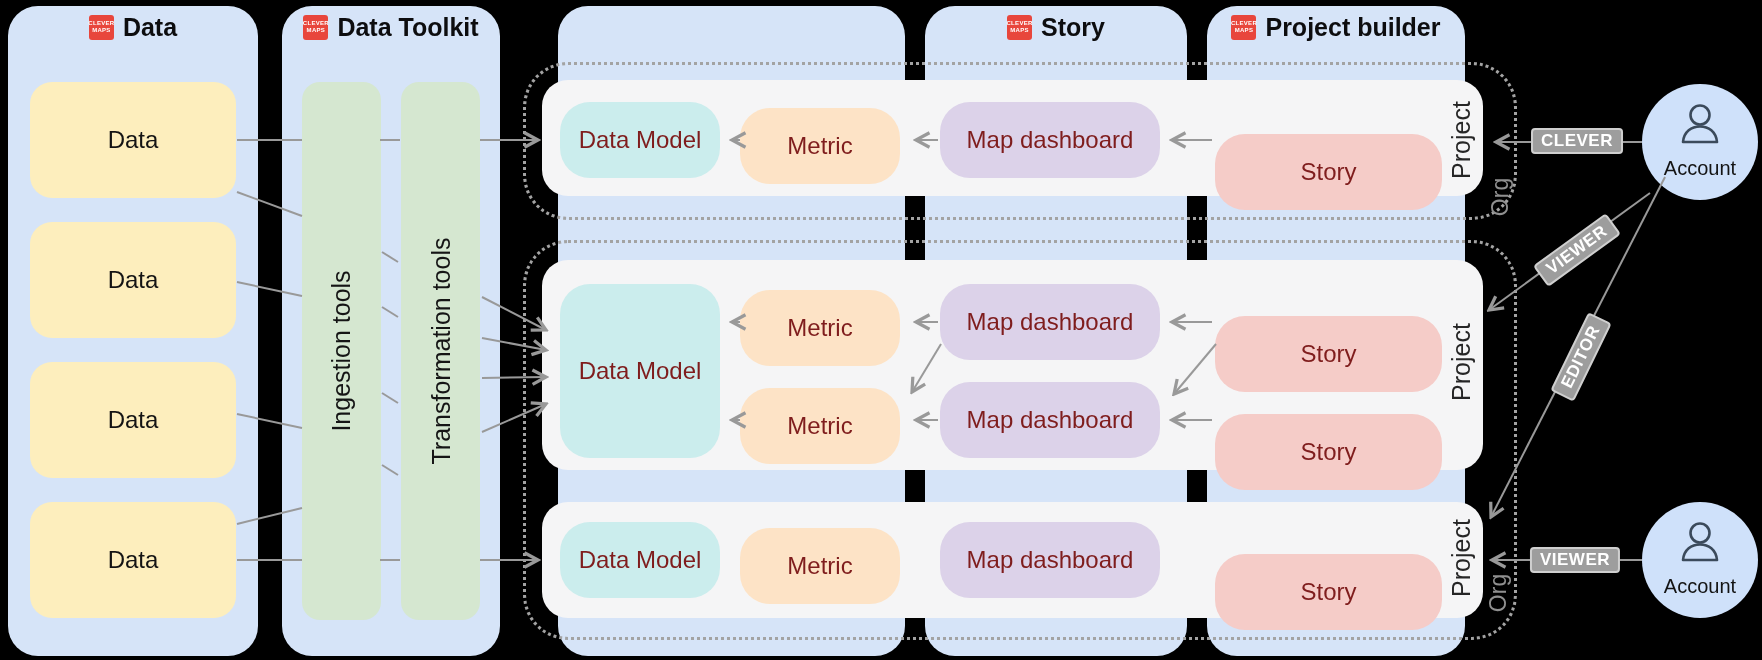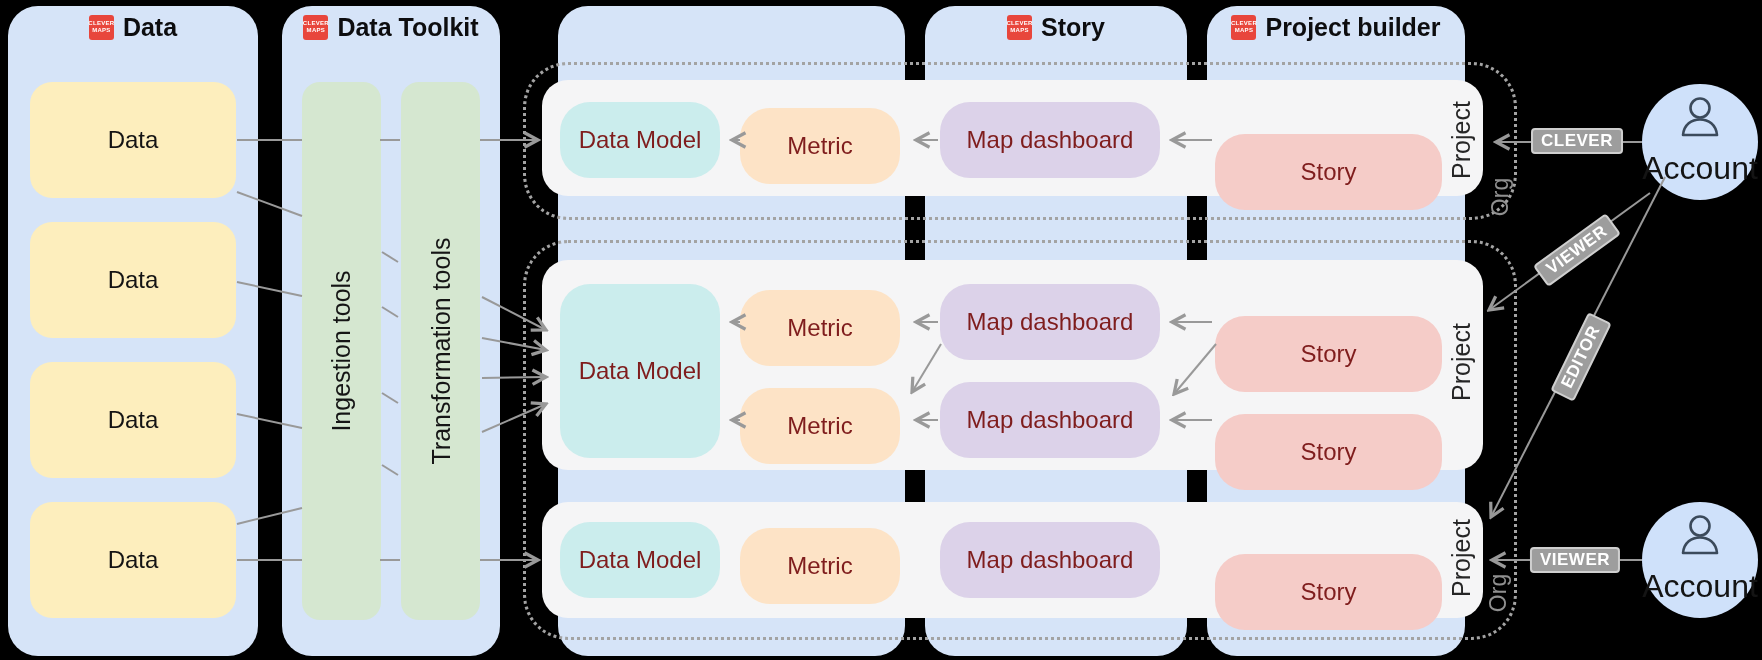--- a/index.html
+++ b/index.html
@@ -42,21 +42,21 @@
 
   .badge{position:absolute;background:var(--c-badge,#9d9d9d);color:#fff;font-weight:bold;
          font-size:17px;letter-spacing:.5px;padding:1px 8px;border-radius:4px;
          border:2px solid #cfcfcf;transform:translate(-50%,-50%);}
   .rot-v{transform:translate(-50%,-50%) rotate(-36deg);}
   .rot-e{transform:translate(-50%,-50%) rotate(-64deg);}
 
   .account{position:absolute;width:116px;height:116px;border-radius:50%;
            background:var(--c-account,#cfe1fa);display:flex;flex-direction:column;
            align-items:center;justify-content:center;}
-  .account .name{font-size:32px;color:#141414;margin-top:13px;}
+  .account .name{font-size:20px;color:#141414;margin-top:13px;}
 
   .overlay{position:absolute;left:0;top:0;pointer-events:none;}
 </style>
 </head>
 <body>
 
 <div class="canvas">
 
   <div class="col" style="left:8px;width:250px;"></div>
   <div class="col" style="left:282px;width:218px;"></div>

